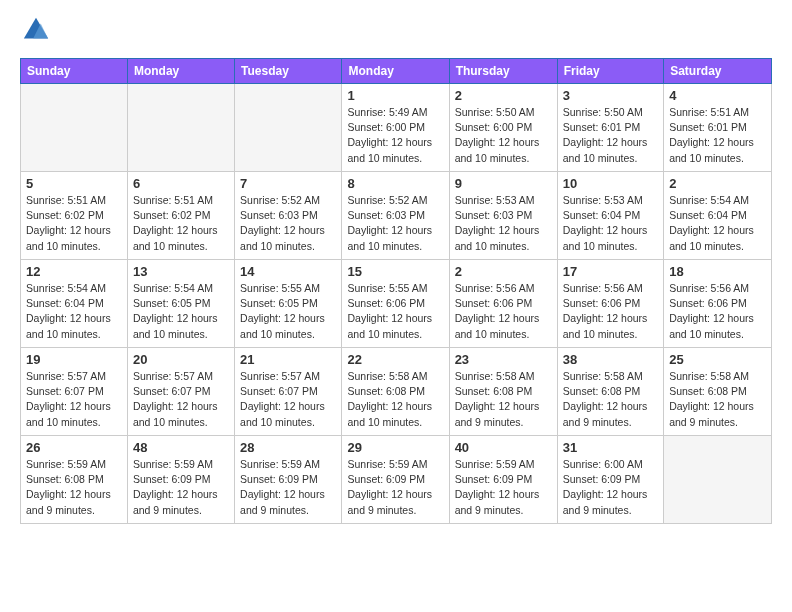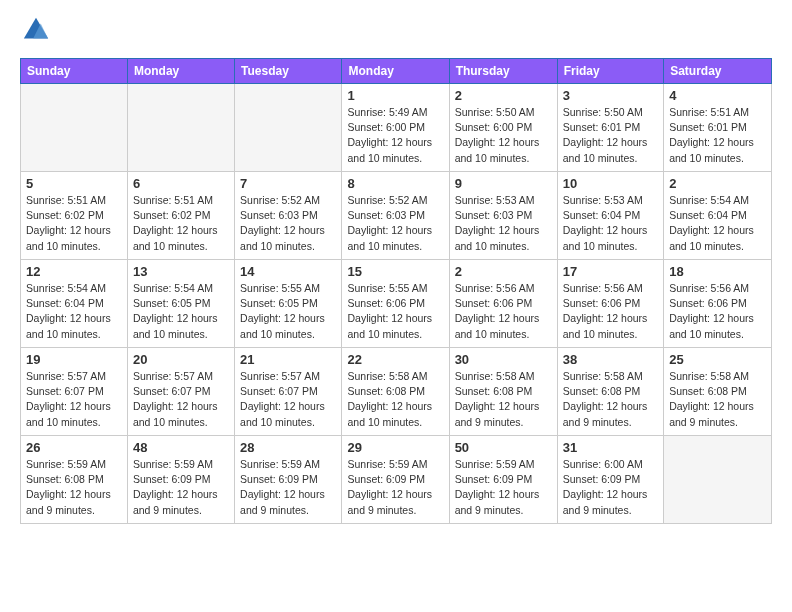--- a/index.html
+++ b/index.html
@@ -216,21 +216,21 @@
 and 10 minutes.</div>
           </td>
           <td>
             <div class="day-num">22</div>
             <div class="day-info" style="white-space: pre-line;">Sunrise: 5:58 AM
 Sunset: 6:08 PM
 Daylight: 12 hours
 and 10 minutes.</div>
           </td>
           <td>
-            <div class="day-num">30</div>
+            <div class="day-num">23</div>
             <div class="day-info" style="white-space: pre-line;">Sunrise: 5:58 AM
 Sunset: 6:08 PM
 Daylight: 12 hours
 and 9 minutes.</div>
           </td>
           <td>
             <div class="day-num">38</div>
             <div class="day-info" style="white-space: pre-line;">Sunrise: 5:58 AM
 Sunset: 6:08 PM
 Daylight: 12 hours
@@ -267,21 +267,21 @@
 and 9 minutes.</div>
           </td>
           <td>
             <div class="day-num">29</div>
             <div class="day-info" style="white-space: pre-line;">Sunrise: 5:59 AM
 Sunset: 6:09 PM
 Daylight: 12 hours
 and 9 minutes.</div>
           </td>
           <td>
-            <div class="day-num">50</div>
+            <div class="day-num">40</div>
             <div class="day-info" style="white-space: pre-line;">Sunrise: 5:59 AM
 Sunset: 6:09 PM
 Daylight: 12 hours
 and 9 minutes.</div>
           </td>
           <td>
             <div class="day-num">31</div>
             <div class="day-info" style="white-space: pre-line;">Sunrise: 6:00 AM
 Sunset: 6:09 PM
 Daylight: 12 hours

